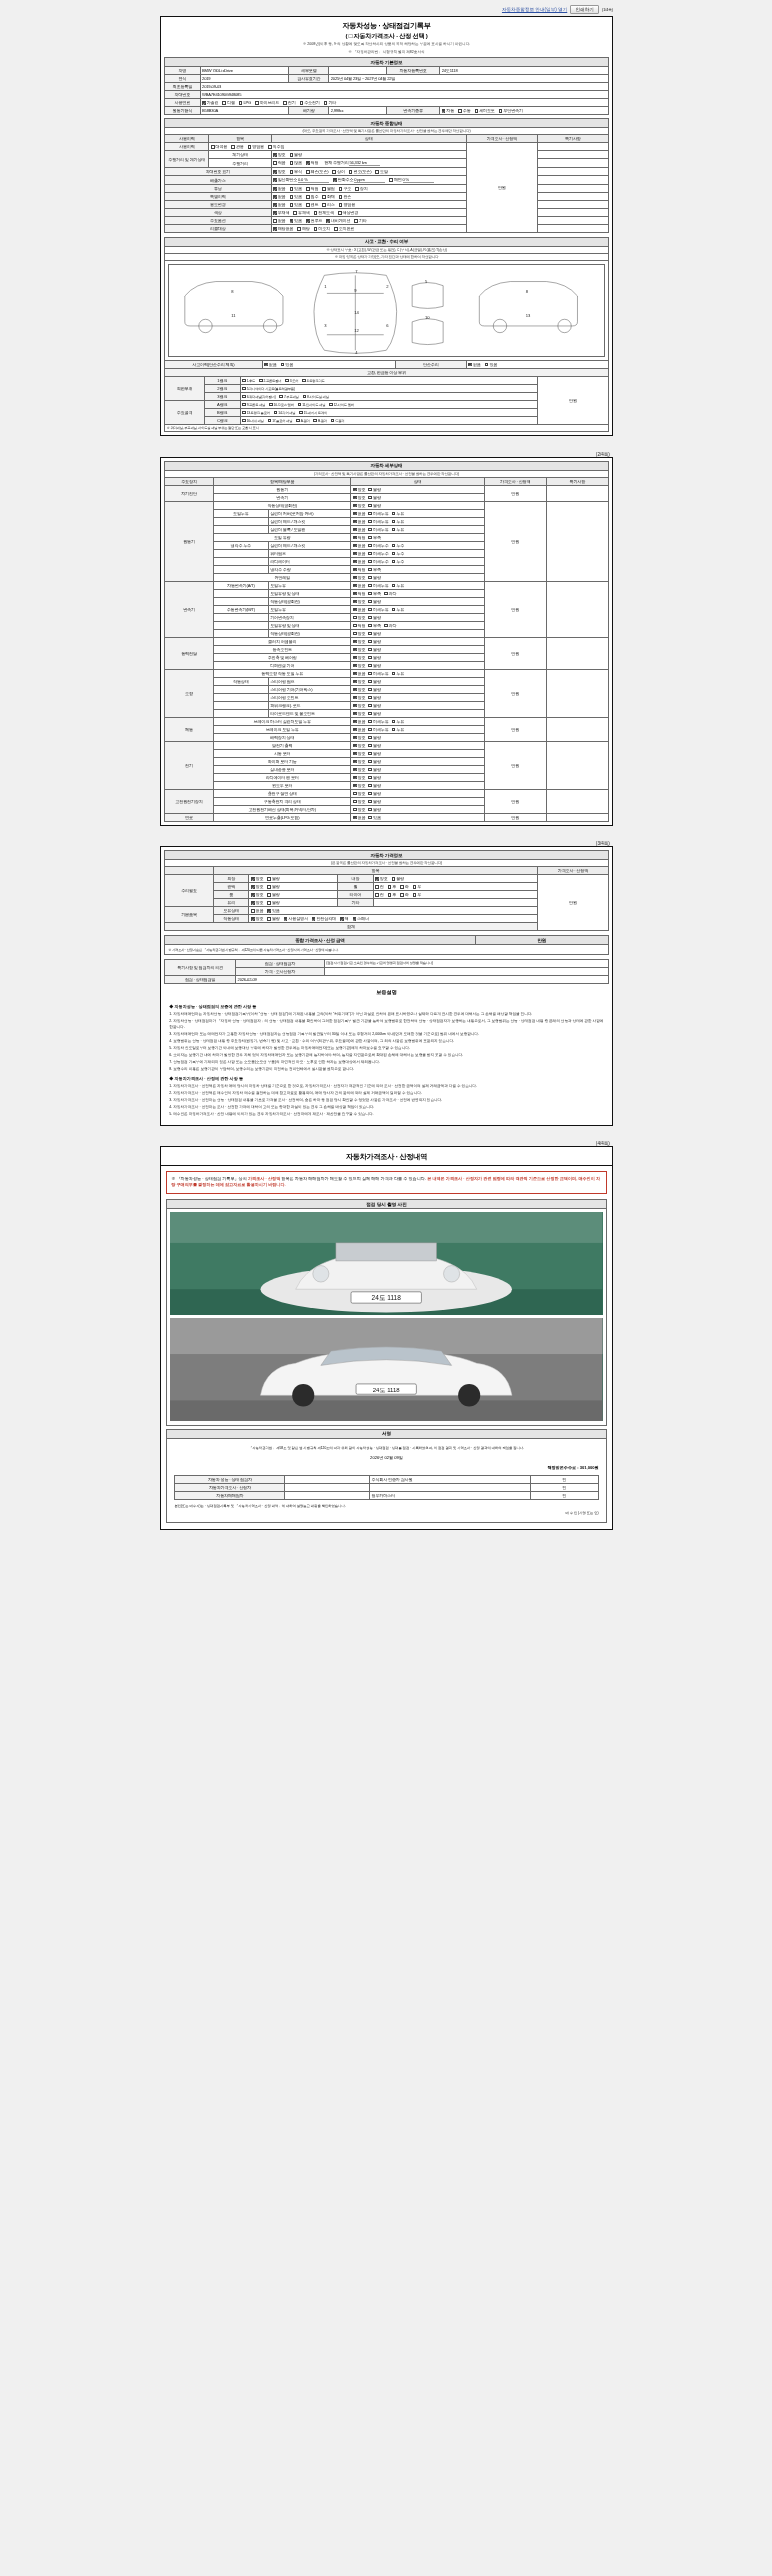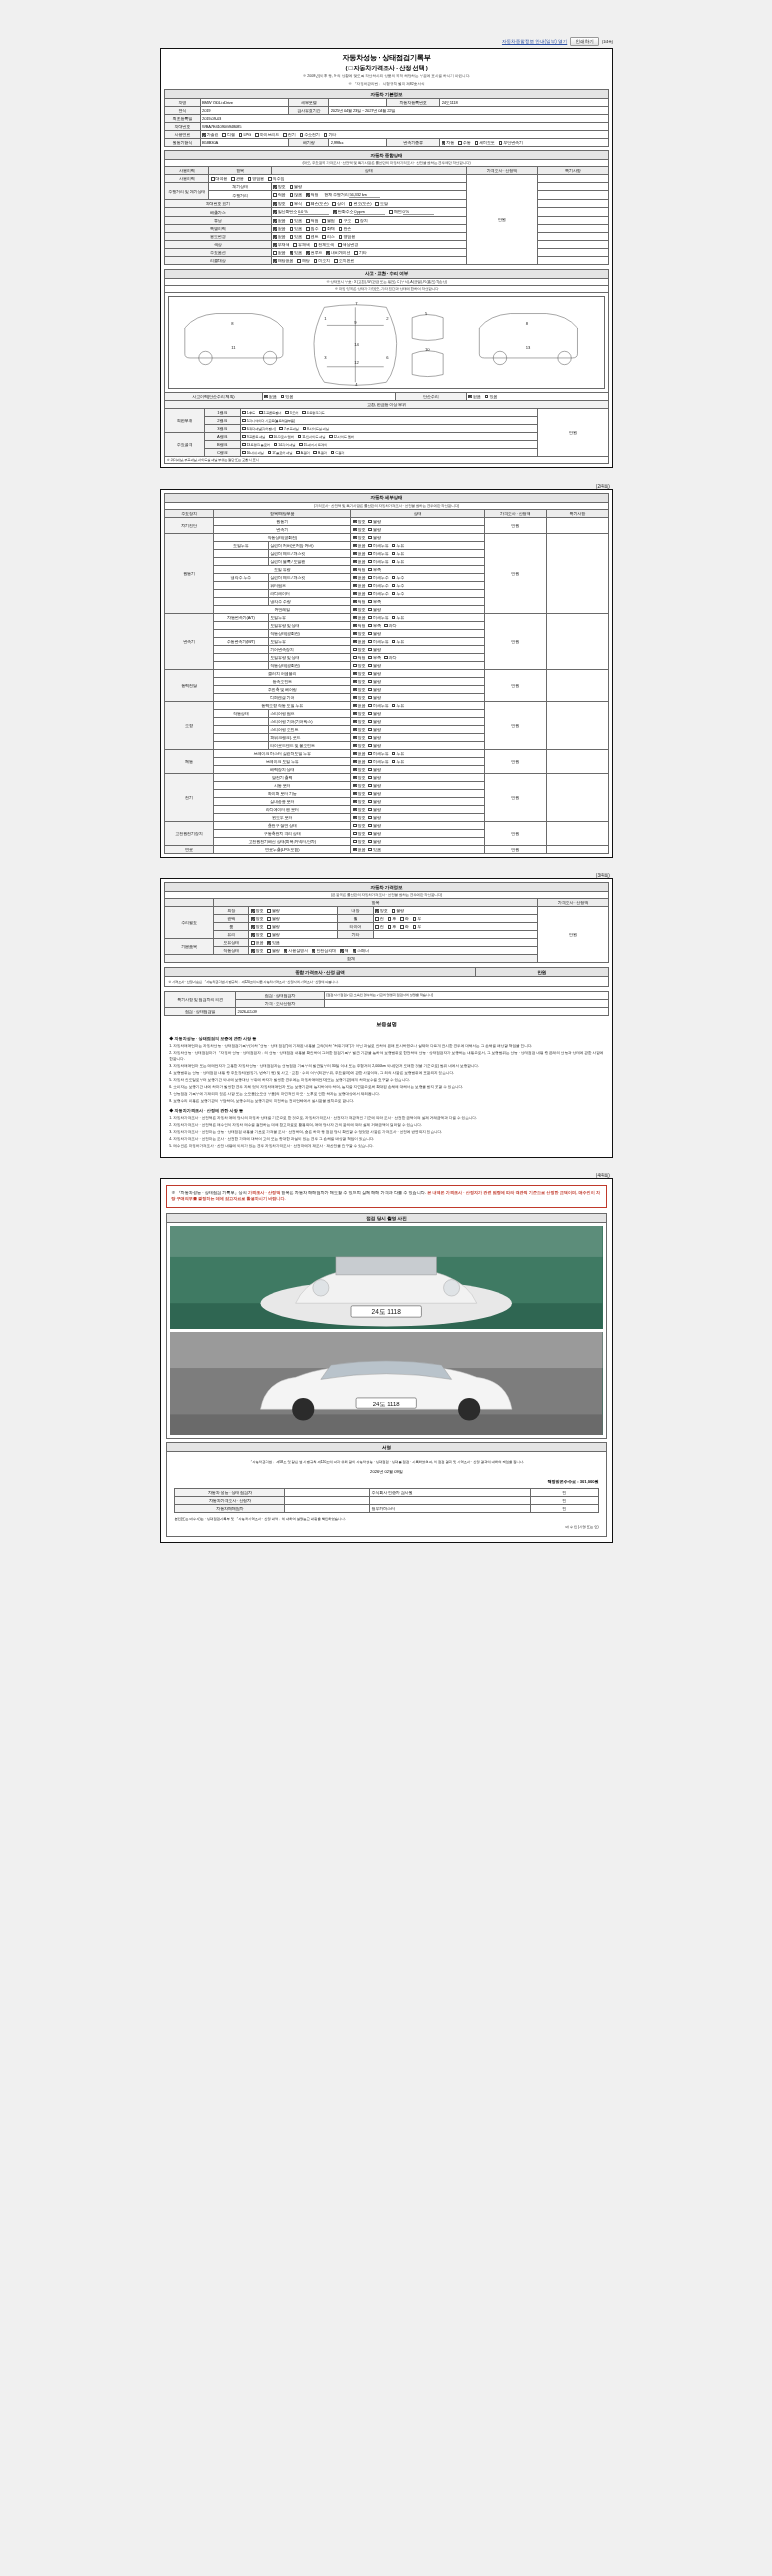--- a/index.html
+++ b/index.html
@@ -1,19 +1,19 @@
 <!DOCTYPE html>
 <html lang="ko" style="font-size:8.2px"><head>
 <meta charset="utf-8">
 <style>
   * { box-sizing: border-box; }
   html, body { margin:0; padding:0; background:#f0f0f0; font-family:"Liberation Sans", sans-serif; }
   body { width:773px; }
   .page {
-    width:773px; background:#f0f0f0; padding:5.2px 0 20.6px 0;margin-top:32px;
+    width:773px; background:#f0f0f0; padding:5.2px 0 20.6px 0;
   }
   .sheet {
     width:453px; margin:0 auto 14.4px auto; background:#fff; border:0.5px solid #111;
     padding:0; position:relative;
   }
   .topbar { width:453px; margin:0 auto 2.1px auto; display:flex; justify-content:flex-end; gap:3.1px; align-items:center; }
   .topbar .link { font-size:4.6px; color:#2b4fa2; text-decoration:underline; }
   .btn-sm { font-size:4.6px; border:0.5px solid #999; background:linear-gradient(#fff,#e2e2e2); padding:1px 4.1px; border-radius:1px; color:#222; }
   .pg-no { text-align:right; font-size:4.6px; padding:1px 3.1px 0 0; color:#222; }
 
@@ -775,20 +775,21 @@
           <p>2. 자동차가격조사 · 산정액은 매수인이 자동차 매수를 결정하는 데에 참고자료로 활용되며, 매매 당사자 간의 합의에 따라 실제 거래금액이 달라질 수 있습니다.</p>
           <p>3. 자동차가격조사 · 산정자는 성능 · 상태점검 내용을 기초로 가격을 조사 · 산정하며, 숨은 하자 등 점검 당시 확인할 수 없었던 사항은 가격조사 · 산정에 반영되지 않습니다.</p>
           <p>4. 자동차가격조사 · 산정자는 조사 · 산정한 가격에 대하여 고의 또는 중대한 과실이 있는 경우 그 손해를 배상할 책임이 있습니다.</p>
           <p>5. 매수인은 자동차가격조사 · 산정 내용에 이의가 있는 경우 자동차가격조사 · 산정자에게 재조사 · 재산정을 요구할 수 있습니다.</p>
         </div>
     </div>
   </div>
 
   <div class="pg-no" style="width:453px;margin:0 auto;">(4/4쪽)</div>
   <div class="sheet">
+    <div class="doc-title" style="border-bottom:0.5px solid #111;padding-bottom:3.1px;">자동차가격조사 · 산정내역</div>
 
     <div class="redbox">
       <span>※ 『자동차성능 · 상태점검 기록부』상의 </span><span class="hl">가격조사 · 산정액</span><span> 항목은 자동차 매매업자가 매도할 수 있으며 실제 매매 가격과 다를 수 있습니다. </span><span class="hl">본 내역은 가격조사 · 산정자가 관련 법령에 따라 객관적 기준으로 산정한 금액이며, 매수인이 차량 구매여부를 결정하는 데에 참고자료로 활용하시기 바랍니다.</span>
     </div>
 
     <div class="sec-head" style="margin:0 5.2px;border:0.5px solid #6a6a6a;">점검 당시 촬영 사진</div>
 
     <div style="margin:0 5.2px 3.1px 5.2px;border:0.5px solid #6a6a6a;border-top:none;padding:3.1px;">
       <div class="photo-box">
         <svg viewBox="0 0 860 200" width="100%" height="103" preserveAspectRatio="none">

